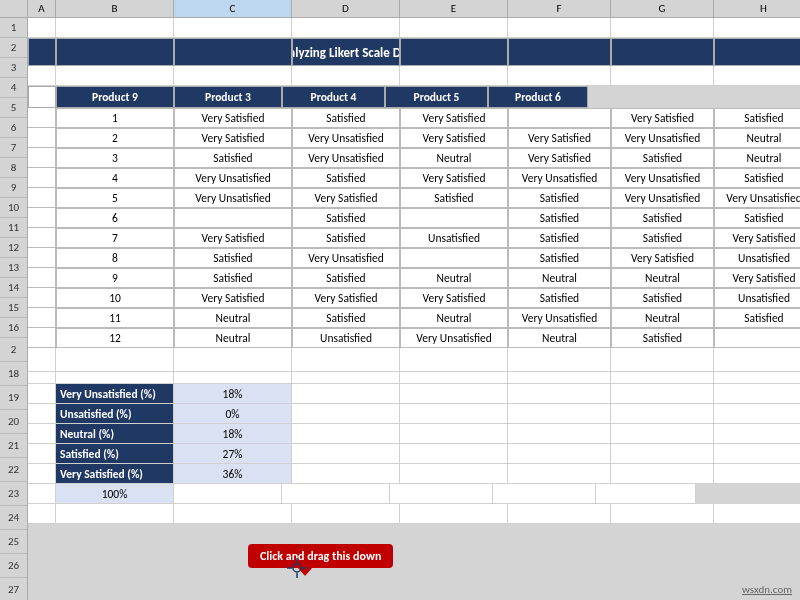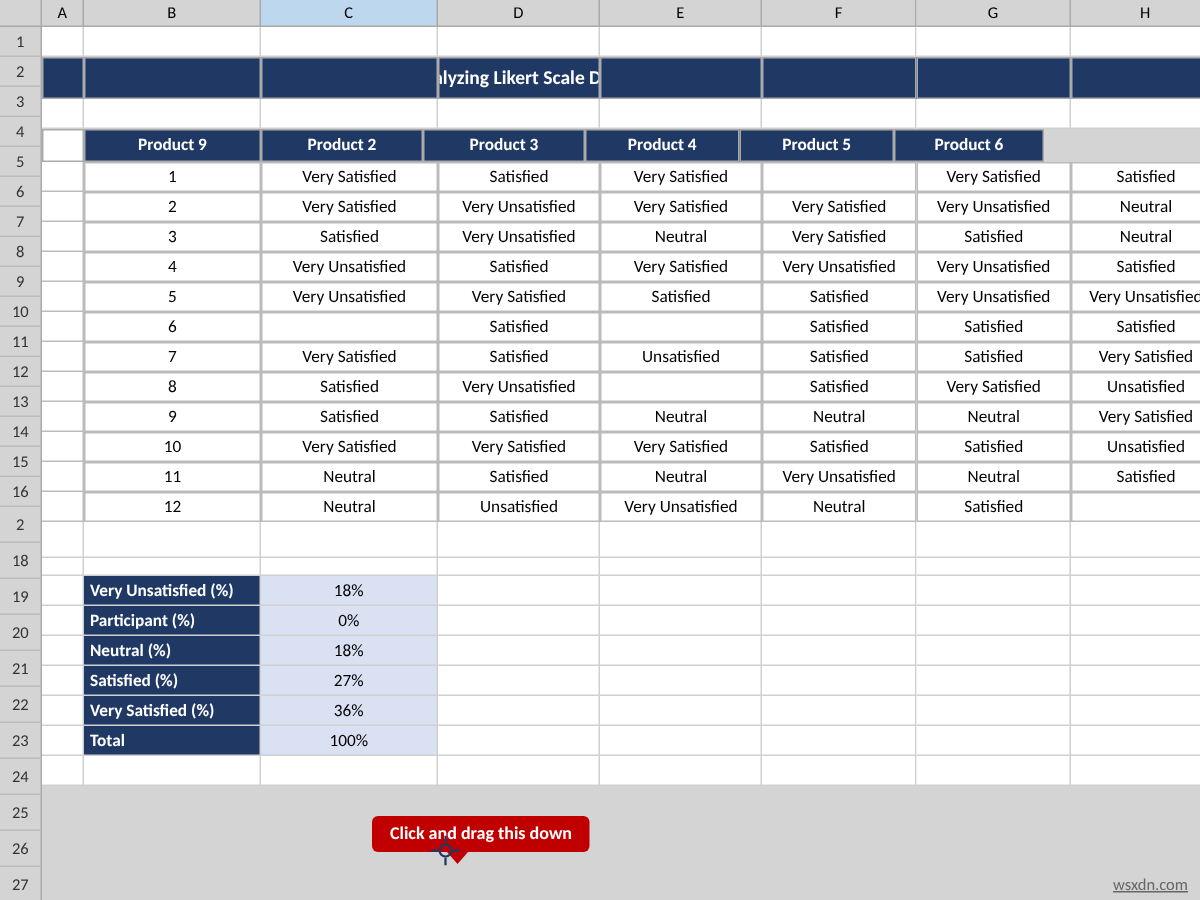--- a/index.html
+++ b/index.html
@@ -278,21 +278,20 @@
           <div class="cell col-d empty"></div>
           <div class="cell col-e empty"></div>
           <div class="cell col-f empty"></div>
           <div class="cell col-g empty"></div>
           <div class="cell col-h empty"></div>
         </div>
 
         <div class="grid-row" style="height:22px;">
           <div class="cell col-a empty" style="border:1px solid #aaa;"></div>
           <div class="cell col-c header-cell">Product 9</div>
-          <div class="cell col-d header-cell">Product 2</div>
           <div class="cell col-e header-cell">Product 3</div>
           <div class="cell col-f header-cell">Product 4</div>
           <div class="cell col-g header-cell">Product 5</div>
           <div class="cell col-h header-cell">Product 6</div>
         </div>
 
         <div class="grid-row data-row">
           <div class="cell col-a empty" style="border-right:1px solid #bbb;border-bottom:1px solid #bbb;"></div>
           <div class="cell col-b" style="border:1px solid #bbb;">1</div>
           <div class="cell col-c" style="border:1px solid #bbb;">Very Satisfied</div>
@@ -439,21 +438,21 @@
           <div class="cell col-b summary-label">Very Unsatisfied (%)</div>
           <div class="cell col-c summary-value">18%</div>
           <div class="cell col-d empty"></div>
           <div class="cell col-e empty"></div>
           <div class="cell col-f empty"></div>
           <div class="cell col-g empty"></div>
           <div class="cell col-h empty"></div>
         </div>
         <div class="grid-row">
           <div class="cell col-a empty"></div>
-          <div class="cell col-b summary-label">Participant (%)</div>
+          <div class="cell col-b summary-label">Unsatisfied (%)</div>
           <div class="cell col-c summary-value">0%</div>
           <div class="cell col-d empty"></div>
           <div class="cell col-e empty"></div>
           <div class="cell col-f empty"></div>
           <div class="cell col-g empty"></div>
           <div class="cell col-h empty"></div>
         </div>
         <div class="grid-row">
           <div class="cell col-a empty"></div>
           <div class="cell col-b summary-label">Neutral (%)</div>
@@ -479,21 +478,20 @@
           <div class="cell col-b summary-label">Very Satisfied (%)</div>
           <div class="cell col-c summary-value">36%</div>
           <div class="cell col-d empty"></div>
           <div class="cell col-e empty"></div>
           <div class="cell col-f empty"></div>
           <div class="cell col-g empty"></div>
           <div class="cell col-h empty"></div>
         </div>
         <div class="grid-row">
           <div class="cell col-a empty"></div>
-          <div class="cell col-b summary-total-label">Total</div>
           <div class="cell col-c summary-total-value">100%</div>
           <div class="cell col-d empty"></div>
           <div class="cell col-e empty"></div>
           <div class="cell col-f empty"></div>
           <div class="cell col-g empty"></div>
           <div class="cell col-h empty"></div>
         </div>
 
         <div class="grid-row">
           <div class="cell col-a empty"></div>

